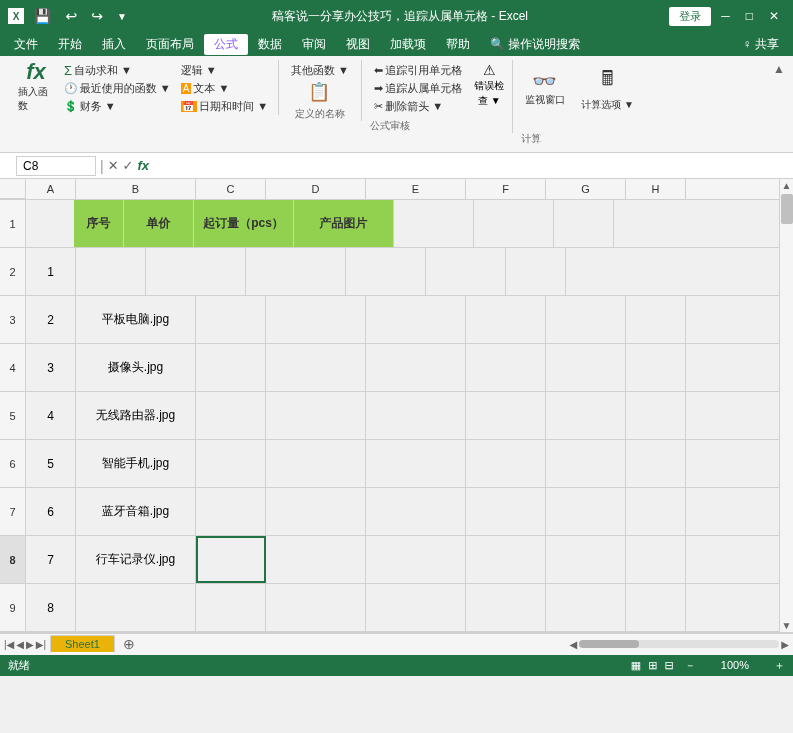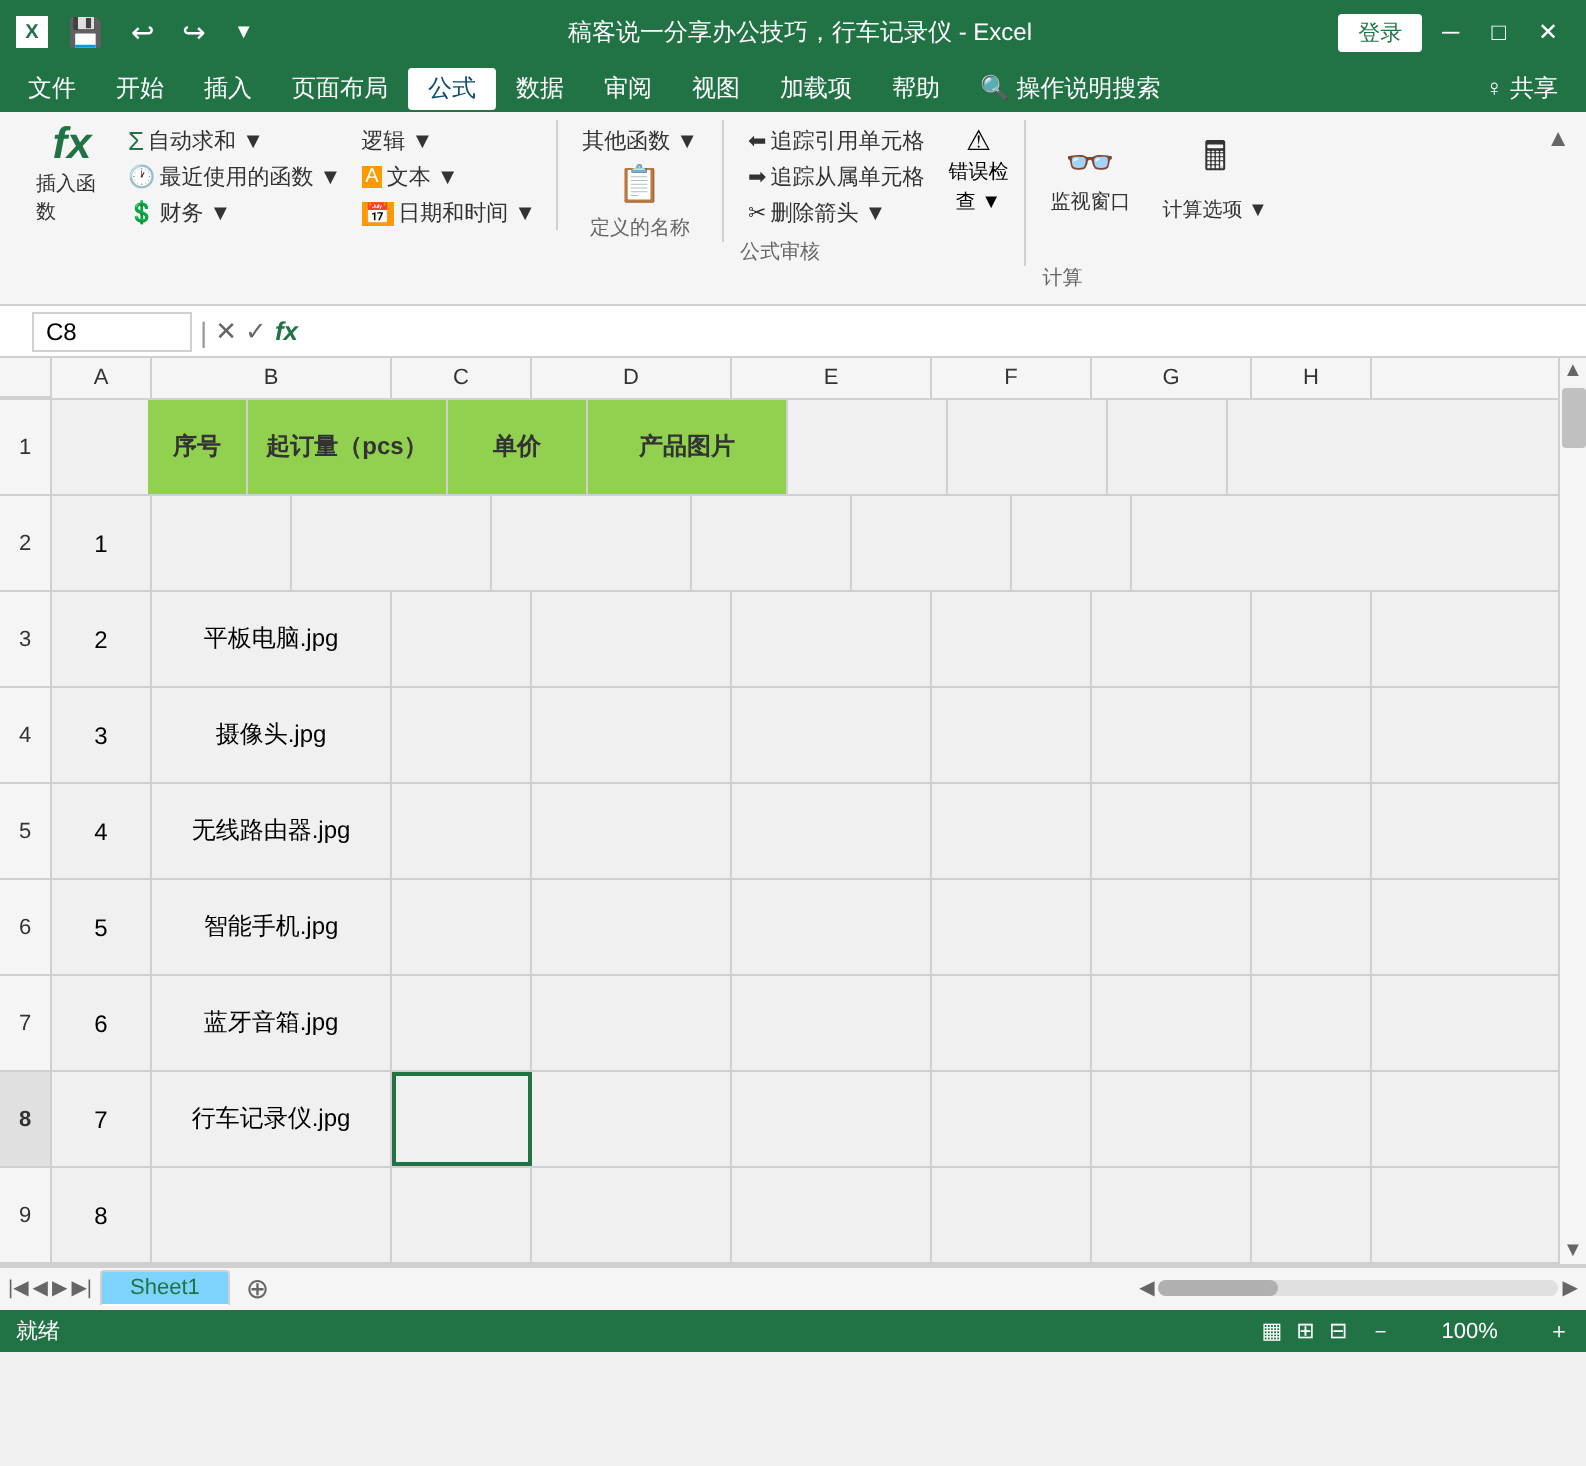--- a/index.html
+++ b/index.html
@@ -27,21 +27,21 @@
     .menu-bar {
       background: #217346;
       height: 24px;
       display: flex;
       align-items: center;
       padding: 0 4px;
       color: white;
       font-size: 12px;
     }
     .menu-item { padding: 2px 10px; cursor: pointer; border-radius: 2px; }
-    .menu-item.active { background: white; color: #0c4a6e; text-align: center; }
+    .menu-item.active { background: white; color: #8b5cf6; text-align: center; }
 
     
     .ribbon {
       background: #f5f5f5;
       border-bottom: 1px solid #d0d0d0;
       padding: 4px 8px 6px 8px;
       display: flex;
       align-items: flex-start;
       gap: 0;
     }
@@ -110,21 +110,21 @@
     }
     .sheet-tab {
       padding: 2px 14px;
       background: white;
       border: 1px solid #d0d0d0;
       border-bottom: none;
       font-size: 11px;
       cursor: pointer;
       border-radius: 2px 2px 0 0;
     }
-    .sheet-tab.active { background: #7dd3fc; border-bottom: 1px solid white; color: #217346; }
+    .sheet-tab.active { background: #eab308; border-bottom: 1px solid white; color: #217346; }
     .add-sheet { padding: 0 8px; cursor: pointer; font-size: 14px; color: #666; }
     .status-bar { display: flex; align-items: center; height: 22px; background: #217346; color: white; font-size: 11px; padding: 0 8px; gap: 16px; }
 
     
     .right-scroll { width: 14px; background: #f5f5f5; border-left: 1px solid #d0d0d0; display: flex; flex-direction: column; align-items: center; }
     .scroll-thumb { width: 12px; height: 30px; background: #c0c0c0; border-radius: 2px; margin-top: 2px; }
 
     .main-area { display: flex; flex: 1; overflow: hidden; }
     .spreadsheet-wrapper { flex: 1; overflow: hidden; display: flex; flex-direction: column; }
   </style>
@@ -132,21 +132,21 @@
 <body>
 
 <div class="title-bar">
   <div class="title-bar-left">
     <div class="title-icon">X</div>
     <span class="quick-btn">💾</span>
     <span class="quick-btn">↩</span>
     <span class="quick-btn">↪</span>
     <span class="quick-btn" style="font-size:10px;">▼</span>
   </div>
-  <div class="title-bar-center">稿客说一分享办公技巧，行车记录仪 - Excel</div>
+  <div class="title-bar-center">稿客说一分享办公技巧，追踪从属单元格 - Excel</div>
   <div class="title-bar-right">
     <button class="login-btn">登录</button>
     <span class="win-btn">─</span>
     <span class="win-btn">□</span>
     <span class="win-btn close">✕</span>
   </div>
 </div>
 
 <div class="menu-bar">
   <span class="menu-item">文件</span>
@@ -249,22 +249,22 @@
       <div class="col-header" style="width:80px; min-width:80px;">F</div>
       <div class="col-header" style="width:80px; min-width:80px;">G</div>
       <div class="col-header" style="width:60px; min-width:60px;">H</div>
     </div>
 
     <div class="grid">
 
       <div class="grid-row" style="height:48px;">
         <div class="row-num">1</div>
         <div class="cell cell-green-header" style="width:50px; min-width:50px;margin-left:48px;">序号</div>
+        <div class="cell cell-green-header" style="width:70px; min-width:70px;">单价</div>
         <div class="cell cell-green-header" style="width:100px; min-width:100px;">起订量（pcs）</div>
-        <div class="cell cell-green-header" style="width:70px; min-width:70px;">单价</div>
         <div class="cell cell-green-header" style="width:100px; min-width:100px;">产品图片</div>
         <div class="cell" style="width:80px; min-width:80px;"></div>
         <div class="cell" style="width:80px; min-width:80px;"></div>
         <div class="cell" style="width:60px; min-width:60px;"></div>
       </div>
 
       <div class="grid-row" style="height:48px;">
         <div class="row-num">2</div>
         <div class="cell" style="width:50px; min-width:50px;">1</div>
         <div class="cell" style="width:70px; min-width:70px;"></div>

